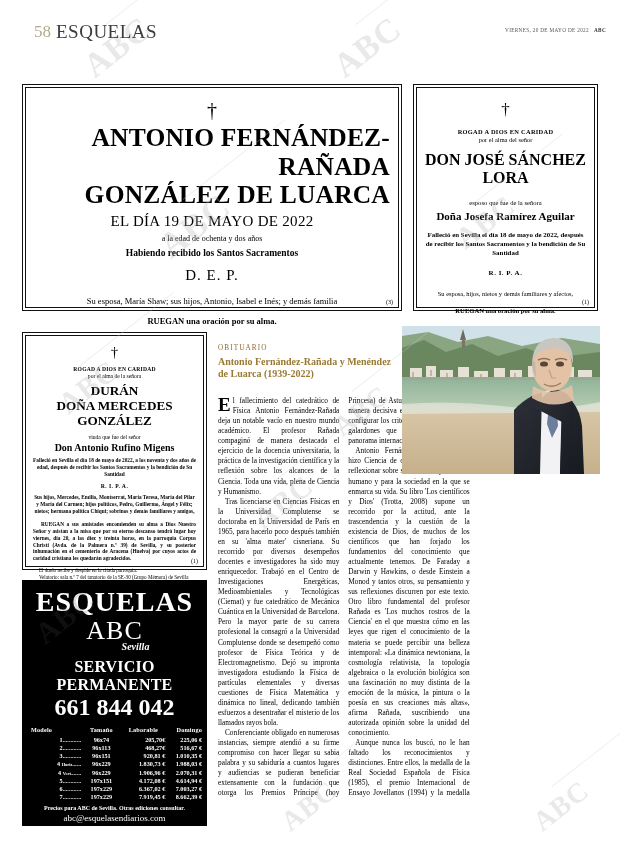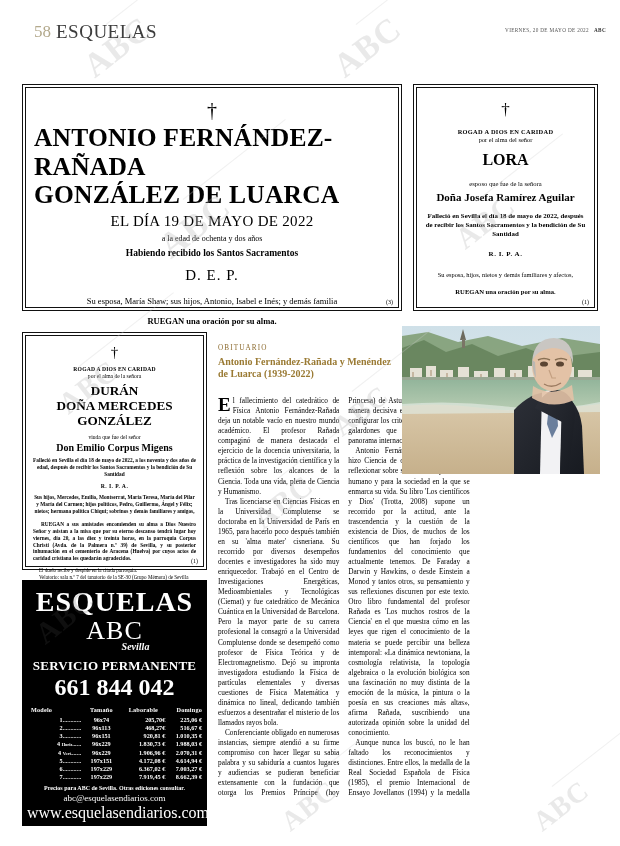--- a/index.html
+++ b/index.html
@@ -64,21 +64,21 @@
   .txt-c { text-align:center; }
   .ref {
     position:absolute; right:5px; bottom:2px; font-size:6px;
   }
 
   
   #esq1 { left:22px; top:84px; width:380px; height:227px; }
   #esq1 .cross { font-size:20px; margin:6px 0 4px; }
   #esq1 .name1 {
     font-size:25.5px; font-weight:bold; letter-spacing:.2px;
-    line-height:1.12; text-align:left; margin:0 0 2px;
+    line-height:1.12; text-align:right; margin:0 0 2px;
   }
   #esq1 .l-small { font-size:8px; letter-spacing:.4px; margin-top:10px; }
   #esq1 .l-date  { font-size:15px; letter-spacing:.3px; margin-top:3px; }
   #esq1 .l-age   { font-size:8px; margin-top:4px; }
   #esq1 .l-sac   { font-size:9.5px; font-weight:bold; margin-top:5px; }
   #esq1 .l-dep   { font-size:15px; font-weight:normal; letter-spacing:1px; margin-top:9px; }
   #esq1 .l-fam   { font-size:8.5px; margin-top:12px; }
   #esq1 .l-rue   { font-size:8.5px; font-weight:bold; margin-top:10px; }
 
   
@@ -127,21 +127,21 @@
     margin-top:2px;
   }
   #advert .ad-abc {
     font-size:26px; line-height:1; margin-top:2px; letter-spacing:1px;
   }
   #advert .ad-sev {
     font-size:10px; font-style:italic; font-weight:bold;
     margin-top:-2px; margin-right:-42px; line-height:1;
   }
   #advert .ad-serv {
-    font-size:13px; font-weight:bold; letter-spacing:.2px; margin-top:6px;
+    font-size:16px; font-weight:bold; letter-spacing:.2px; margin-top:6px;
   }
   #advert .ad-phone {
     font-size:24px; font-weight:bold; letter-spacing:0px; margin-top:1px;
     line-height:1.05;
   }
   #advert table { width:100%; border-collapse:collapse; margin-top:6px; }
   #advert th {
     font-size:6.2px; font-weight:bold; padding:0 0 2px;
     letter-spacing:.2px;
   }
@@ -262,20 +262,21 @@
     <div class="ref">(3)</div>
   </div>
 </div>
 
 <div class="esquela" id="esq2">
   <div class="inner">
     <div class="cross">†</div>
     <div class="txt-c l-rogad">ROGAD A DIOS EN CARIDAD</div>
     <div class="txt-c l-alma">por el alma del señor</div>
     <div class="name1">
+      <div>DON JOSÉ SÁNCHEZ</div>
       <div>LORA</div>
     </div>
     <div class="txt-c l-esposo">esposo que fue de la señora</div>
     <div class="txt-c name2">Doña Josefa Ramírez Aguilar</div>
     <div class="txt-c l-body">Falleció en Sevilla el día 18 de mayo de 2022, después de recibir los Santos Sacramentos y la bendición de Su Santidad</div>
     <div class="txt-c l-rip">R. I. P. A.</div>
     <div class="txt-c l-fam">Su esposa, hijos, nietos y demás familiares y afectos,</div>
     <div class="txt-c l-rue">RUEGAN una oración por su alma.</div>
     <div class="ref">(1)</div>
   </div>
@@ -284,21 +285,21 @@
 <div class="esquela" id="esq3">
   <div class="inner">
     <div class="cross">†</div>
     <div class="txt-c l-rogad">ROGAD A DIOS EN CARIDAD</div>
     <div class="txt-c l-alma">por el alma de la señora</div>
     <div class="name1">
       <div>DURÁN</div>
       <div>DOÑA MERCEDES GONZÁLEZ</div>
     </div>
     <div class="txt-c l-viuda">viuda que fue del señor</div>
-    <div class="txt-c name2">Don Emilio Corpus Migens</div>
+    <div class="txt-c name2">Don Antonio Rufino Migens</div>
     <div class="txt-c l-body">Falleció en Sevilla el día 18 de mayo de 2022, a los noventa y dos años de edad, después de recibir los Santos Sacramentos y la bendición de Su Santidad</div>
     <div class="txt-c l-rip">R. I. P. A.</div>
     <div class="txt-c l-fam">Sus hijos, Mercedes, Emilio, Montserrat, María Teresa, María del Pilar y María del Carmen; hijos políticos, Pedro, Guillermo, Ángel y Félix; nietos; hermana política Chiqui; sobrinos y demás familiares y amigos,</div>
     <div class="l-rue">RUEGAN a sus amistades encomienden su alma a Dios Nuestro Señor y asistan a la misa que por su eterno descanso tendrá lugar hoy viernes, día 20, a las diez y treinta horas, en la parroquia Corpus Christi (Avda. de la Palmera n.º 39) de Sevilla, y su posterior inhumación en el cementerio de Aracena (Huelva) por cuyos actos de caridad cristiana les quedarán agradecidos.</div>
     <div class="l-duelo">El duelo recibe y despide en la citada parroquia.</div>
     <div class="l-vel">Velatorio: sala n.º 7 del tanatorio de la SE-30 (Grupo Mémora) de Sevilla (Tlf.: 954915760). Para notas de condolencia www.memora.es</div>
     <div class="ref">(1)</div>
   </div>
 </div>
 

